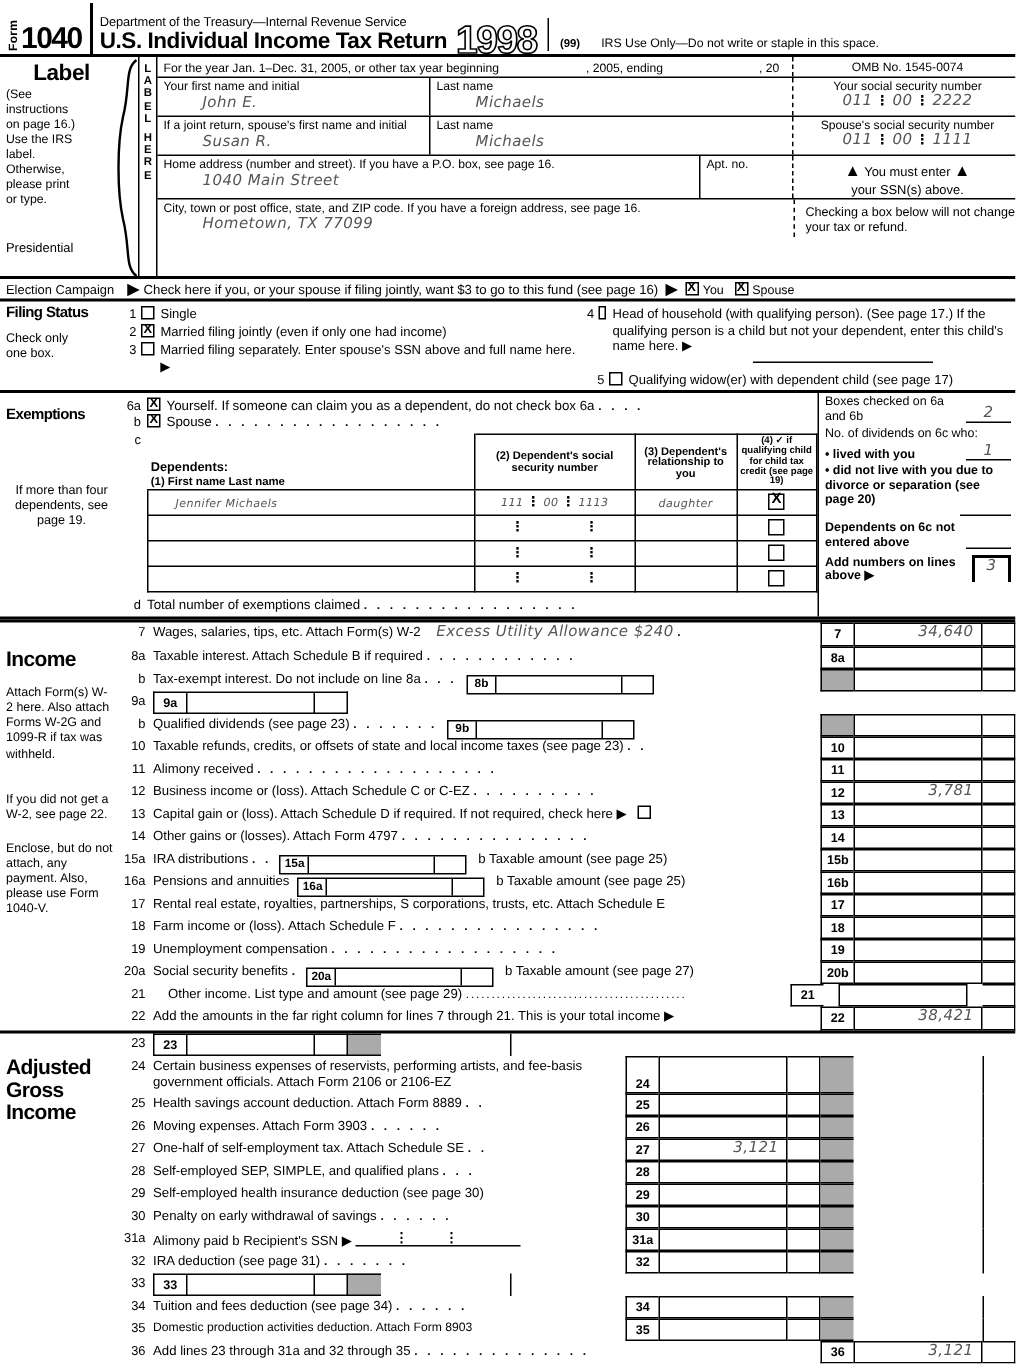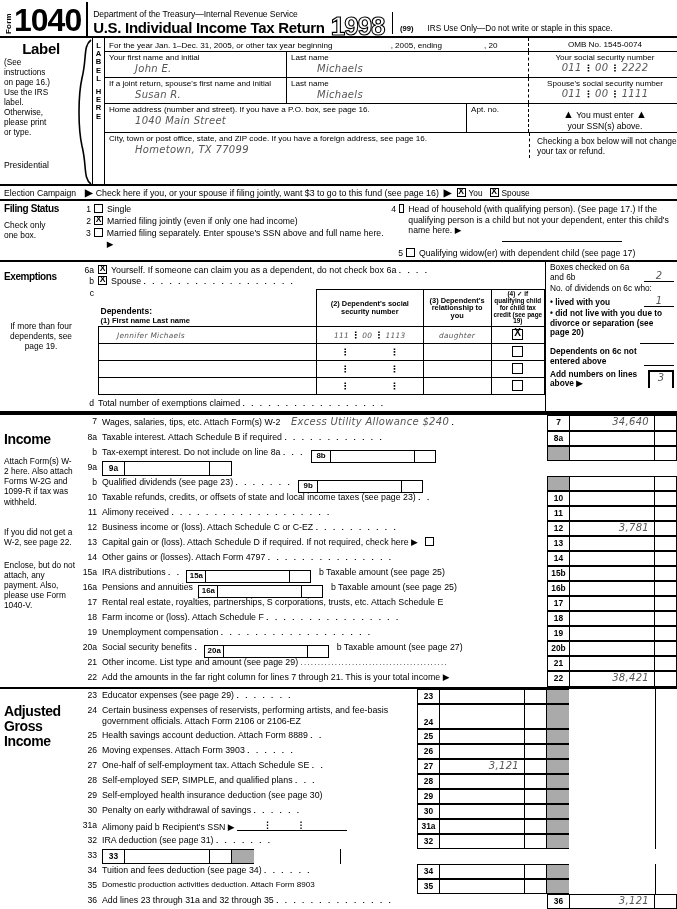--- a/index.html
+++ b/index.html
@@ -23,21 +23,21 @@
   .ctr { text-align: center; }
   .dots { letter-spacing: 2.1px; font-weight: bold; font-size: 8px; }
 
   
   .header { display: flex; align-items: flex-end; height: 38px; padding-left: 4px; border-bottom: 2.2px solid #000; }
   .formword {
     writing-mode: vertical-rl; transform: rotate(180deg);
     font-size: 8px; font-weight: bold; letter-spacing: .2px;
     margin-bottom: 2px; height: 26px;
   }
-  .f1040 { font-size: 32px; font-weight: bold; letter-spacing: -1px; line-height: 1; margin: 0 5px 0 1px; }
+  .f1040 { font-size: 20px; font-weight: bold; letter-spacing: -1px; line-height: 1; margin: 0 5px 0 1px; }
   .hdiv { width: 2px; background: #000; height: 34px; margin-right: 5px; }
   .htitles { line-height: 1.05; }
   .htitles .t1 { font-size: 8.6px; letter-spacing: -.1px; }
   .htitles .t2 { font-size: 15px; font-weight: bold; letter-spacing: -.3px; margin-top: 1px; }
   .year {
     font-size: 26px; font-weight: bold; color: #fff;
     -webkit-text-stroke: 1.1px #000;
     margin: 0 0 -3px 6px; letter-spacing: -1px; line-height: 1;
   }
   .vbar { width: 1.4px; background: #000; height: 22px; margin: 0 7px 2px 7px; }
@@ -187,21 +187,21 @@
       <div>R</div>
       <div>E</div>
     </div>
 
     <div class="namebox">
 
       <div class="nb-row" style="height:14px;">
         <div class="nb-cell" style="flex:1;display:flex;align-items:center;border-right:1.4px dashed #000;">
           <span class="nb-lab">For the year Jan. 1–Dec. 31, 2005, or other tax year beginning</span>
           <span class="nb-lab" style="margin-left:58px;">, 2005, ending</span>
-          <span class="nb-lab" style="margin-left:42px;">, 20</span>
+          <span class="nb-lab" style="margin-left:64px;">, 20</span>
         </div>
         <div class="nb-cell ctr" style="width:148px;padding-top:1px;">
           <span class="nb-lab">OMB No. 1545-0074</span>
         </div>
       </div>
 
       <div class="nb-row">
         <div class="nb-cell" style="width:182px;">
           <div class="nb-lab">Your first name and initial</div>
           <div class="nb-val hand">John E.</div>
@@ -621,21 +621,21 @@
             <span class="ib-val hand"></span>
             <span class="ib-cent"></span>
           </span>
           <span style="margin-left:5px;">b Taxable amount (see page 27)</span>
         </span>
         <span class="amt-num">20b</span>
         <span class="amt-val hand"></span>
         <span class="amt-cents"></span>
       </div>
 
-      <div class="lrow" style="height:15px;">
+      <div class="lrow" style="height:15px;gap:10px;">
         <span class="lnum">21</span>
         <span class="ltext">
           <span>Other income. List type and amount (see page 29)</span>
           <span style="letter-spacing:1.2px;font-size:8px;"> ...........................................</span>
         </span>
         <span class="amt-num">21</span>
         <span class="amt-val hand"></span>
         <span class="amt-cents"></span>
       </div>
 
@@ -655,24 +655,20 @@
     <div class="seclab">
       <div class="big" style="margin-top:12px;">Adjusted</div>
       <div class="big">Gross</div>
       <div class="big">Income</div>
     </div>
 
     <div class="lines">
 
       <div class="lrow" style="height:15px;">
         <span class="lnum">23</span>
-        <span class="ltext">
-          <span>Educator expenses (see page 29)</span>
-          <span class="dots"> . . . . . . .</span>
-        </span>
         <span class="amt-num">23</span>
         <span class="amt-val hand"></span>
         <span class="amt-cents"></span>
         <span class="agi-gray"></span>
         <span class="right-blank"></span>
         <span class="right-cent"></span>
       </div>
 
       <div class="lrow" style="height:25px;">
         <span class="lnum">24</span>

